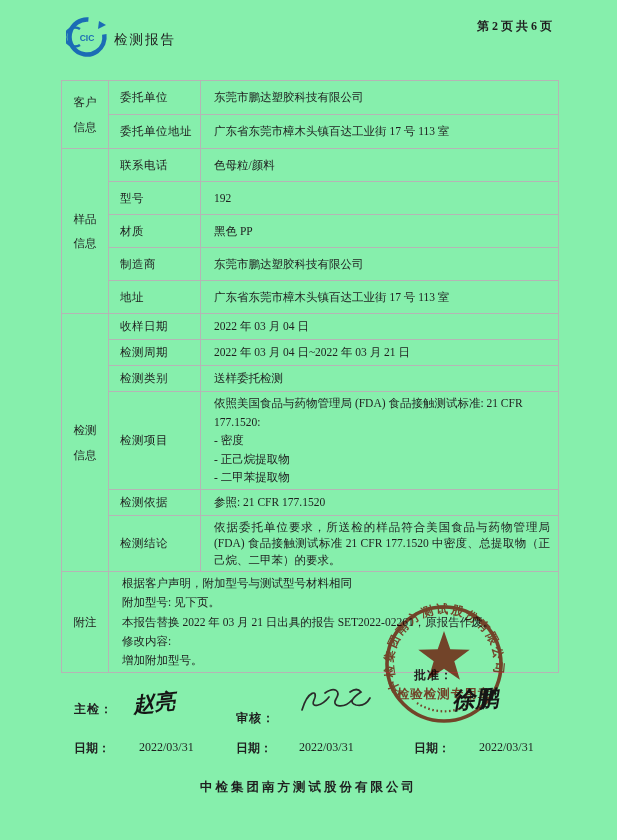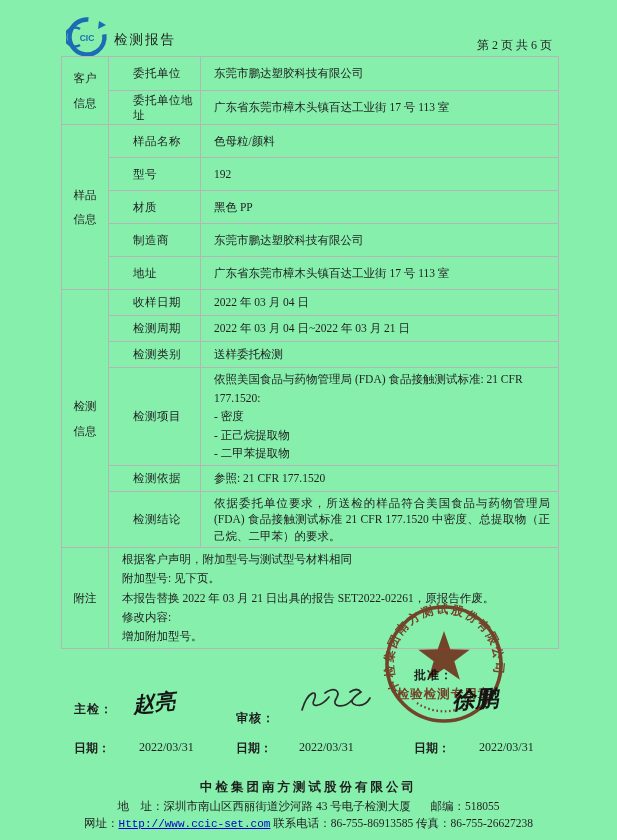--- a/index.html
+++ b/index.html
@@ -7,29 +7,29 @@
   body { font-family:"Liberation Serif","DejaVu Sans",serif; }
   .page {
     position:relative; width:617px; height:840px; margin:0 auto;
     background:#86efac; overflow:hidden; color:#1f1f1f;
   }
 
   
   .logo { position:absolute; left:66px; top:16px; width:42px; height:42px; }
   .hdr-title { position:absolute; left:114px; top:31px; font-size:13.5px; font-weight:normal; letter-spacing:2px; }
   .hdr-no { position:absolute; left:234px; top:32px; font-size:12px; font-weight:bold; }
-  .hdr-page { position:absolute; left:477px; top:37px; font-size:12px; font-weight:normal; }
+  .hdr-page { position:absolute; left:477px; top:18px; font-size:12px; font-weight:bold; }
 
   
-  table.report { position:absolute; left:61px; top:56px; width:498px;
+  table.report { position:absolute; left:61px; top:80px; width:498px;
     border-collapse:collapse; table-layout:fixed; }
   table.report td { border:1.5px solid #b5b5b5; font-size:11.5px; vertical-align:middle;
     overflow:hidden; }
   td.grp { width:47px; text-align:center; line-height:2.1; padding:2px 2px; }
-  td.lbl { width:92px; padding-left:24px; letter-spacing:0.5px; }
+  td.lbl { width:92px; padding-left:11px; letter-spacing:0.5px; }
   td.val { padding:2px 8px 2px 13px; }
   td.val .ln { line-height:18.6px; }
   .h34{height:34px}.h33{height:33px}.h26{height:26px}
   .h94{height:94px}.h50{height:50px}.h97{height:97px}
   td.concl { line-height:16.4px; text-align:justify; padding:3px 8px 3px 13px;font-family:Liberation Serif, serif; }
   td.notes { padding:2px 8px 2px 13px; }
   td.notes .ln { line-height:19.2px; }
 
   
   .siglabel { position:absolute; font-size:12px; font-weight:bold; letter-spacing:1px;text-align:right; }
@@ -79,21 +79,21 @@
     <tr>
       <td class="lbl h34">委托单位地址</td>
       <td class="val h34">广东省东莞市樟木头镇百达工业街 17 号 113 室</td>
     </tr>
 
     <tr>
       <td class="grp" rowspan="5">
         <div>样品</div>
         <div>信息</div>
       </td>
-      <td class="lbl h33">样品名称</td>
+      <td class="lbl h33">联系电话</td>
       <td class="val h33">色母粒/颜料</td>
     </tr>
     <tr>
       <td class="lbl h33">型号</td>
       <td class="val h33">192</td>
     </tr>
     <tr>
       <td class="lbl h33">材质</td>
       <td class="val h33">黑色 PP</td>
     </tr>
@@ -180,24 +180,14 @@
     <circle cx="63" cy="63" r="57" fill="none" stroke="#d5382c" stroke-width="3.6"></circle>
     <polygon points="63,30 69.3,48.3 88.7,48.7 73.3,60.3 78.9,78.8 63,67.8 47.1,78.8 52.7,60.3 37.3,48.7 56.7,48.3" fill="#d5382c"></polygon>
     <text font-size="12" font-weight="bold" fill="#d5382c" letter-spacing="2.2">
       <textPath href="#ringPath" startOffset="4">中检集团南方测试股份有限公司</textPath>
     </text>
     <text x="63" y="97" text-anchor="middle" font-size="12.5" font-weight="bold" fill="#d5382c" letter-spacing="1">检验检测专用章</text>
     <path d="M 36 102 A 48 48 0 0 0 90 102" fill="none" stroke="#d5382c" stroke-width="2.2" stroke-dasharray="1.6 2.6"></path>
   </svg>
 
   <div class="ft ft-company">中检集团南方测试股份有限公司</div>
-  <div class="ft ft-line">
-    <span>地　址：</span><span>深圳市南山区西丽街道沙河路 43 号电子检测大厦</span>
-    <span style="display:inline-block;width:14px;"></span>
-    <span>邮编：</span><span>518055</span>
-  </div>
-  <div class="ft ft-line2">
-    <span>网址：</span><a href="#">Http://www.ccic-set.com</a>
-    <span>联系电话：</span><span>86-755-86913585</span>
-    <span>传真：</span><span>86-755-26627238</span>
-  </div>
 
 </div>
 
 </body></html>

